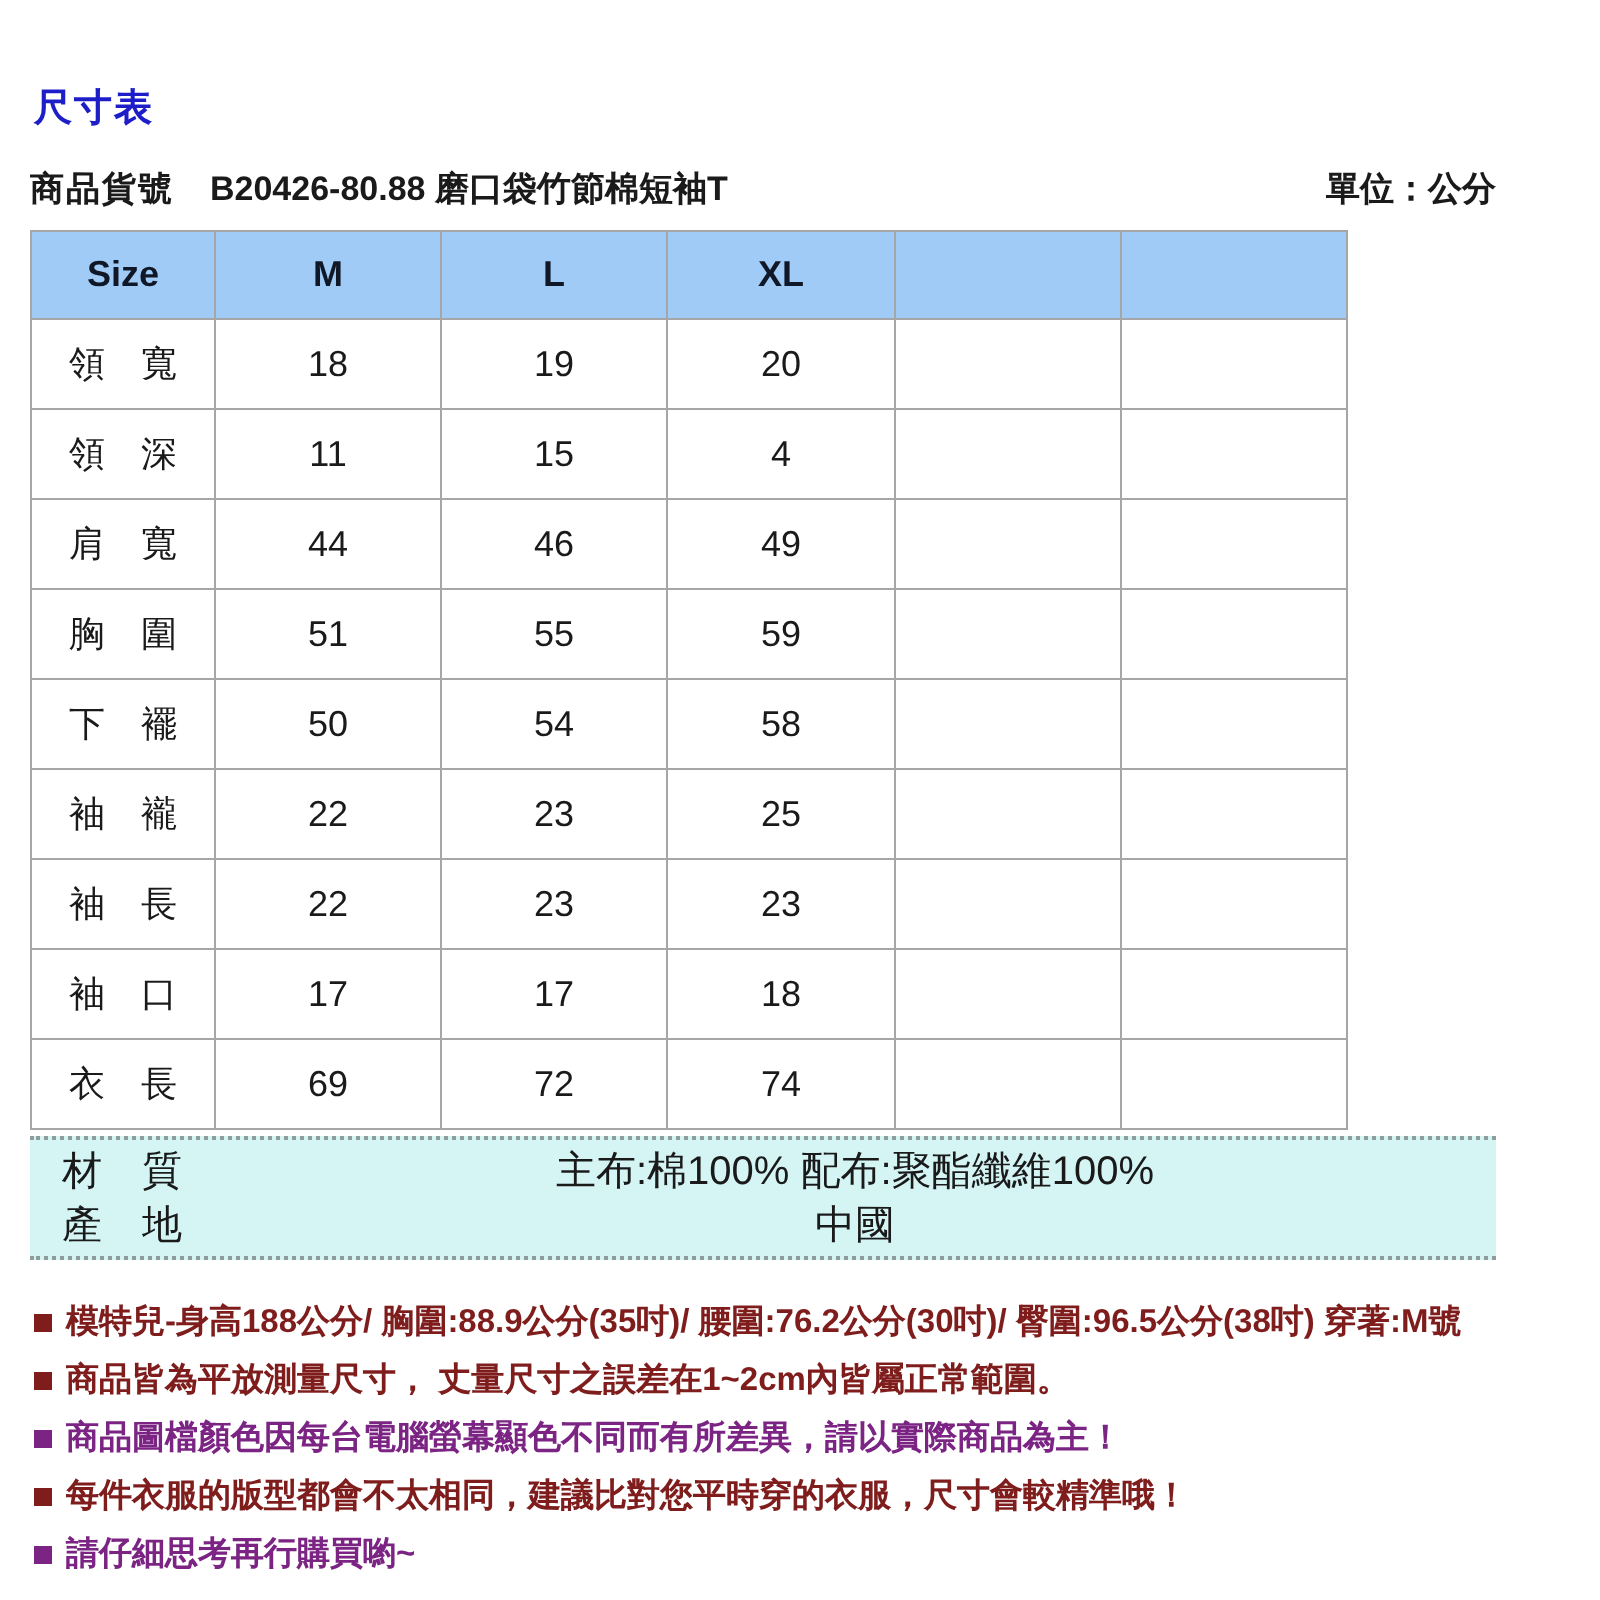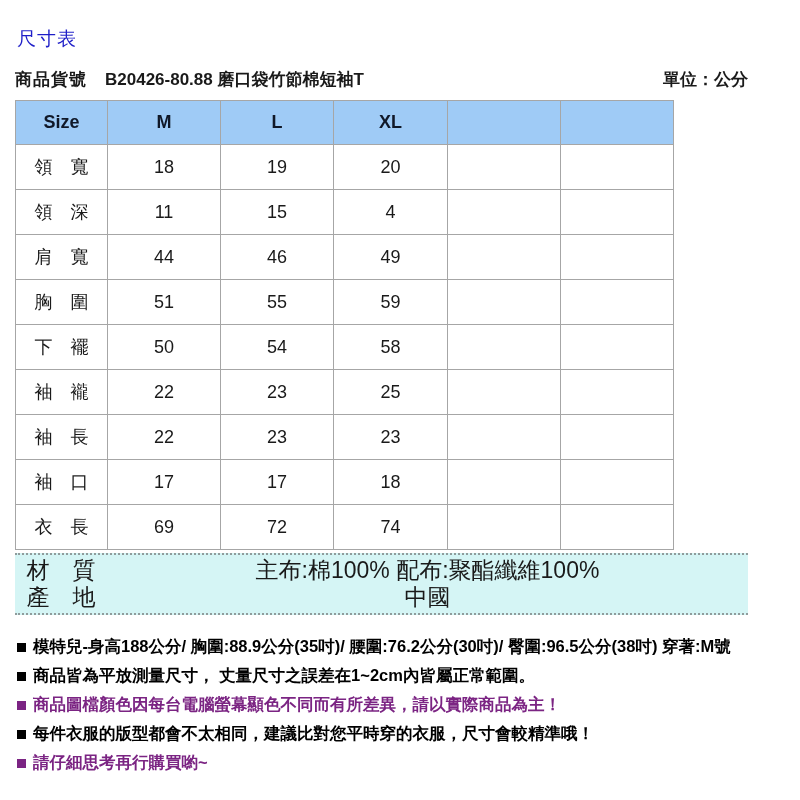--- a/index.html
+++ b/index.html
@@ -4,22 +4,22 @@
 <style>
   html,body{margin:0;padding:0;}
   body{
     width:800px;height:800px;background:#ffffff;overflow:hidden;
     font-family:"Liberation Sans","DejaVu Sans",sans-serif;
     color:#1a1a1a;
   }
   .wrap{padding:26px 0 0 15px;width:780px;}
 
   .page-title{
-    font-size:19px;font-weight:normal;color:#1E1EC8;
-    margin:0 0 16px 2px;letter-spacing:1px;
+    font-size:19px;font-weight:bold;color:#1E1EC8;
+    margin:15px 0 16px 2px;letter-spacing:1px;
   }
 
   .prod-row{
     width:733px;display:flex;justify-content:space-between;align-items:center;
     font-size:17px;font-weight:bold;margin-bottom:9px;
   }
   .prod-left{display:flex;align-items:baseline;}
   .prod-label{margin-right:18px;letter-spacing:1px;}
 
   table.size-table{
@@ -34,28 +34,28 @@
   }
   table.size-table tbody td{height:44px;background:#ffffff;}
   td.lbl{font-size:17px;}
 
   .info-section{
     box-sizing:border-box;width:733px;margin-top:3px;
     background:#D5F5F5;
     border-top:2px dotted #8F9C9C;border-bottom:2px dotted #8F9C9C;
     padding:2px 0;
   }
-  .info-row{display:flex;align-items:center;height:27px;font-size:23px;}
+  .info-row{display:flex;align-items:center;height:27px;font-size:20px;}
   .info-label{width:92px;text-align:center;flex:0 0 92px;}
   .info-value{flex:1;text-align:center;}
 
   .notes{list-style:none;margin:17px 0 0 0;padding:0 0 0 2px;}
   .note{
     font-size:16.5px;font-weight:bold;line-height:29px;white-space:nowrap;
-    color:#000000;
+    color:#7f1d1d;
   }
   .note.purple{color:#7B2483;}
   .bullet{
     display:inline-block;width:9px;height:9px;background:currentColor;
     margin-right:7px;
   }
 </style>
 </head>
 <body>
 

